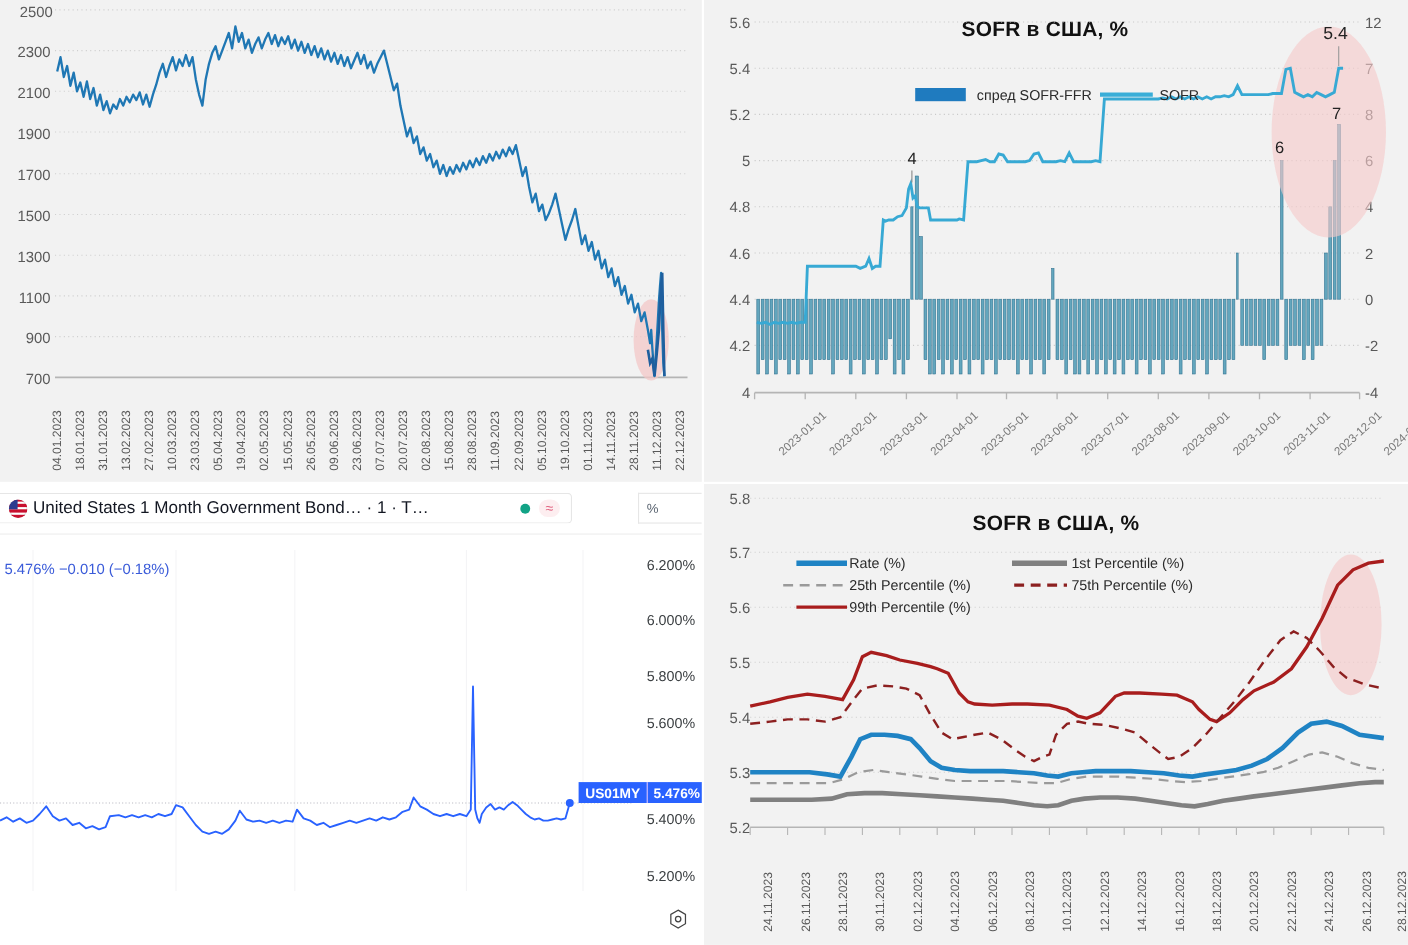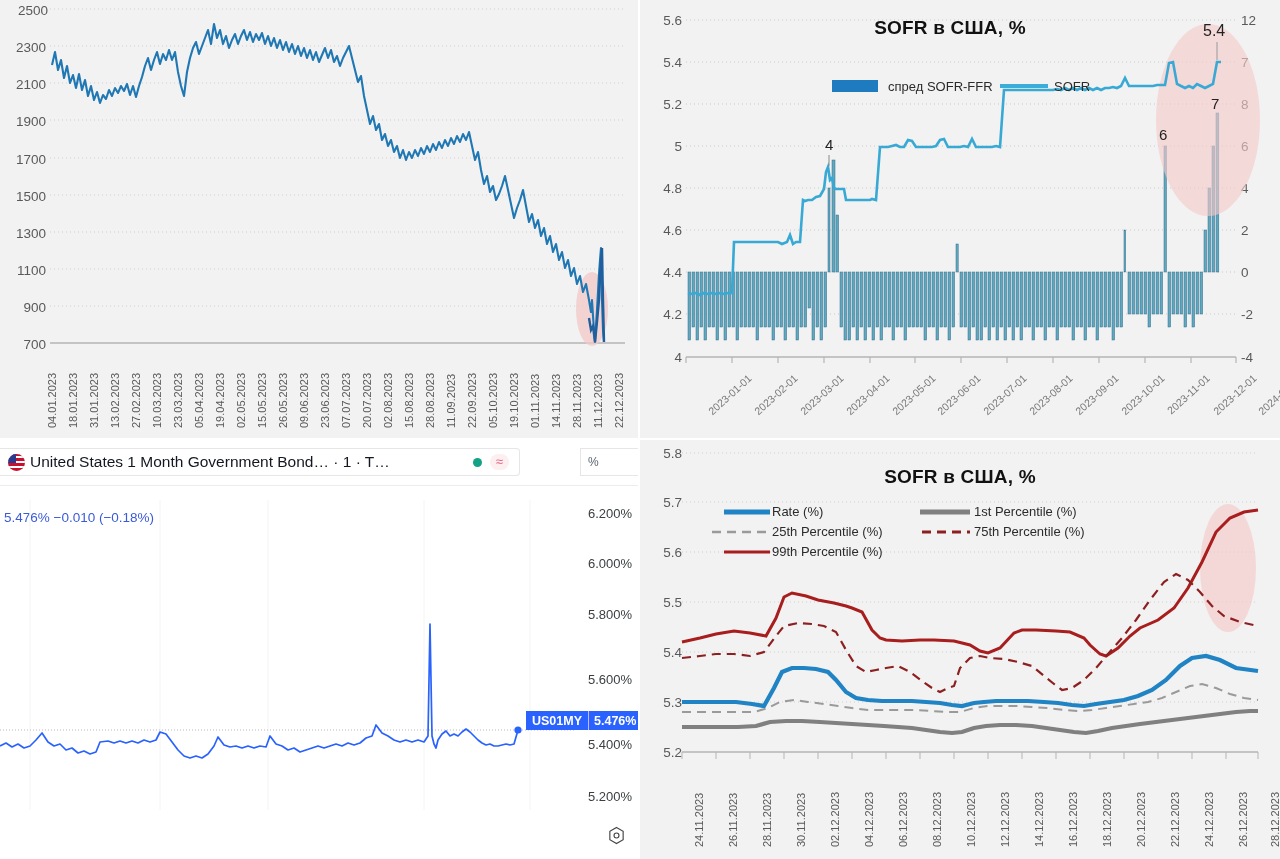--- a/index.html
+++ b/index.html
@@ -395,21 +395,21 @@
         <line x1="530" y1="60" x2="530" y2="370"></line>
       </g>
       <line x1="0" y1="290" x2="575" y2="290" stroke="#b9b9c2" stroke-width="1" stroke-dasharray="1 2"></line>
       <polyline fill="none" stroke="#2962ff" stroke-width="1.7" stroke-linejoin="round" points="0,306 6,303 12,307 18,304 24,308 30,306 36,300 42,293 48,302 54,306 60,304 66,310 72,308 78,313 84,311 90,314 96,312 100,302 108,301 114,303 120,301 126,303 132,301 138,303 144,300 150,302 156,300 160,292 166,294 172,302 178,310 184,316 190,318 196,316 202,318 208,314 214,306 218,297 224,305 230,307 236,306 242,308 248,306 254,308 260,306 266,307 270,296 276,304 282,306 288,310 294,308 300,312 306,310 312,308 318,306 324,308 330,306 336,304 342,306 348,303 354,305 360,303 366,298 372,296 376,285 382,293 388,296 394,300 400,302 406,300 412,302 418,300 424,302 428,296 430,184 432,296 434,304 436,308 438,300 442,294 446,291 450,296 454,294 458,296 462,292 466,289 470,292 474,296 478,300 482,303 486,305 490,304 494,306 498,306 502,305 506,304 510,305 514,304 518,290"></polyline>
       <circle cx="518" cy="290" r="3.6" fill="#2962ff"></circle>
     </svg>
 
     <div class="tv-ylab" style="top:66px;">6.200%</div>
     <div class="tv-ylab" style="top:116px;">6.000%</div>
     <div class="tv-ylab" style="top:167px;">5.800%</div>
-    <div class="tv-ylab" style="top:232px;">5.600%</div>
+    <div class="tv-ylab" style="top:210px;">5.600%</div>
     <div class="tv-ylab" style="top:297px;">5.400%</div>
     <div class="tv-ylab" style="top:349px;">5.200%</div>
 
     <div class="tv-price-tag" style="left:526px;top:271px;">
       <span class="a">US01MY</span>
       <span class="b">5.476%</span>
     </div>
 
 
     <svg class="tv-target" viewBox="0 0 20 20">

